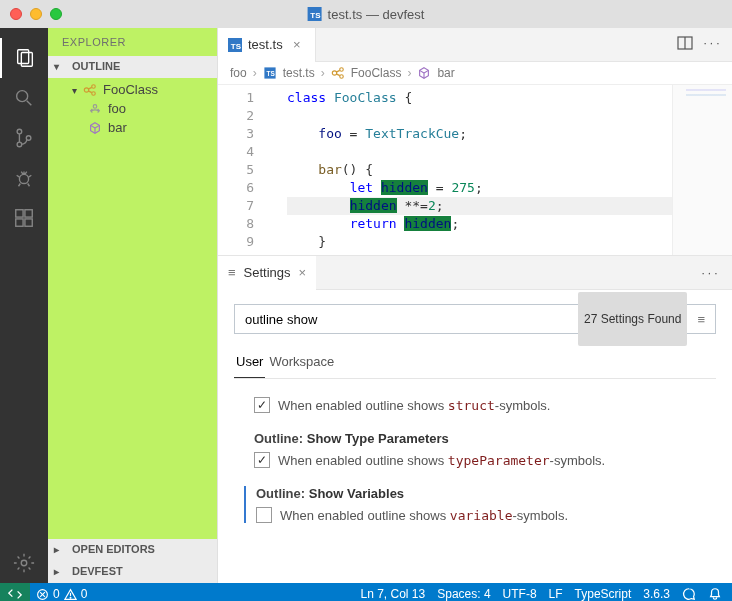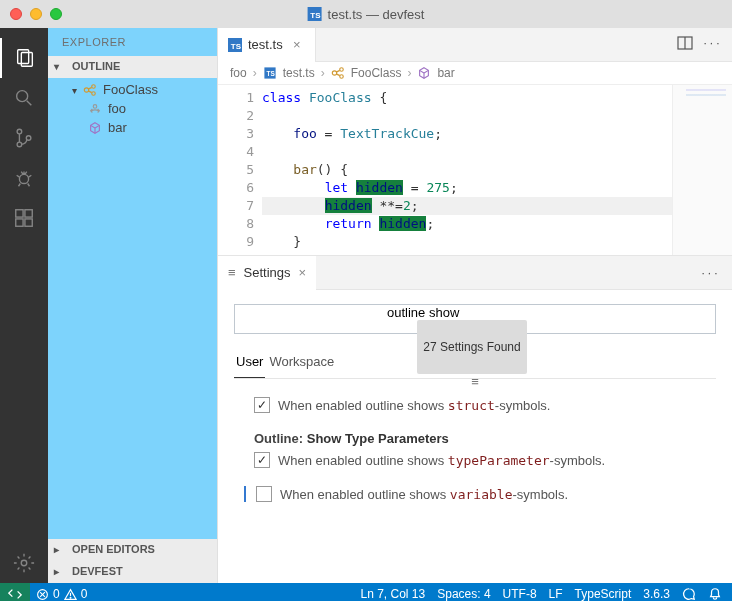--- a/index.html
+++ b/index.html
@@ -11,56 +11,56 @@
   .dot.yellow { background: #febc2e; border: 0.5px solid #dfa023; }
   .dot.green { background: #28c840; border: 0.5px solid #1eaa30; }
   .title { position: absolute; left: 50%; transform: translateX(-50%); color: #555; font-size: 13px; display: flex; align-items: center; gap: 6px; }
   .ts-badge { width: 14px; height: 14px; background: #3178c6; color: #fff; font-size: 8px; font-weight: bold; display: inline-flex; align-items: flex-end; justify-content: flex-end; padding: 1px; }
   .main { display: flex; height: 555px; }
   .activitybar { width: 48px; background: #333; display: flex; flex-direction: column; align-items: center; padding-top: 10px; }
   .act-icon { width: 48px; height: 40px; display: flex; align-items: center; justify-content: center; color: #858585; cursor: pointer; }
   .act-icon.active { color: #fff; border-left: 2px solid #fff; }
   .act-icon svg { width: 22px; height: 22px; }
   .act-spacer { flex: 1; }
-  .sidebar { width: 170px; background: #7dd3fc; display: flex; flex-direction: column; border-right: 1px solid #e0e0e0; }
+  .sidebar { width: 170px; background: #bef264; display: flex; flex-direction: column; border-right: 1px solid #e0e0e0; }
   .side-header { padding: 8px 14px; font-size: 11px; color: #6f6f6f; letter-spacing: 0.5px; }
   .section-hdr { padding: 4px 6px; font-size: 11px; font-weight: 700; color: #555; display: flex; align-items: flex-start; gap: 4px; background: #ececec; cursor: pointer; }
   .section-hdr .chev { width: 14px; height: 14px; }
   .tree { padding: 2px 0 2px 18px; }
   .tree-item { display: flex; align-items: center; gap: 6px; padding: 2px 6px; font-size: 13px; color: #444; cursor: pointer; }
   .tree-item.nested { padding-left: 22px; }
   .tree-icon { width: 14px; height: 14px; display: inline-flex; align-items: center; justify-content: center; }
   .ic-class { color: #d19a33; }
   .ic-method { color: #a074c4; }
   .editor-col { flex: 1; display: flex; flex-direction: column; background: #fff; }
   .tabs { display: flex; align-items: center; height: 34px; border-bottom: 1px solid #e5e5e5; background: #f3f3f3; }
   .tab { display: flex; align-items: center; gap: 6px; padding: 0 10px; height: 34px; background: #fff; border-right: 1px solid #e5e5e5; cursor: pointer; }
   .tab .close { color: #888; cursor: pointer; width: 16px; text-align: center; }
   .tabs-right { margin-left: auto; display: flex; gap: 10px; padding-right: 10px; color: #555; }
   .breadcrumbs { display: flex; align-items: center; gap: 6px; padding: 4px 12px; color: #777; font-size: 12px; border-bottom: 1px solid #eee; }
   .bc-sep { color: #aaa; }
   .code-area { display: flex; flex: 1; position: relative; font-family: Menlo, Consolas, monospace; font-size: 13px; }
   .gutter { width: 44px; text-align: right; color: #999; padding: 4px 8px 4px 0; line-height: 18px; }
-  .code { flex: 1; padding: 4px 0; line-height: 18px; }
+  .code { flex: 1; padding: 4px 0; line-height: 18px; margin-left: 25px; }
   .code .ln { white-space: pre; height: 18px; }
   .kw { color: #0000ff; }
   .cls { color: #267f99; }
   .fn { color: #795e26; }
   .prop { color: #001080; }
   .num { color: #098658; }
   .hl { background: #15803d; }
   .current-line { background: #f0f0f0; }
   .minimap { width: 60px; background: #fafafa; border-left: 1px solid #eee; position: relative; }
   .minimap .mm { position: absolute; top: 4px; right: 6px; width: 40px; height: 40px; background: linear-gradient(#d4d4f5 2px, transparent 2px, transparent 5px, #cde 5px, #cde 7px, transparent 7px); opacity: 0.6; }
   .lower { border-top: 1px solid #e5e5e5; display: flex; flex-direction: column; height: 330px; background: #fff; }
   .lower-tabs { display: flex; align-items: center; height: 34px; background: #f3f3f3; border-bottom: 1px solid #e5e5e5; }
   .lower-tab { display: flex; align-items: center; gap: 8px; padding: 0 10px; height: 34px; background: #fff; cursor: pointer; }
   .lower-right { margin-left: auto; padding-right: 12px; color: #555; cursor: pointer; }
   .settings-body { flex: 1; overflow: hidden; padding: 14px 16px 0; }
-  .search-row { display: flex; align-items: center; border: 1px solid #c0c8d0; background: #fff; height: 30px; padding: 0 6px; flex-direction: column; }
+  .search-row { display: flex; align-items: center; border: 1px solid #c0c8d0; background: #fff; height: 30px; padding: 0 6px; }
   .search-row input { flex: 1; border: none; outline: none; font-size: 13px; padding: 0 4px; }
   .found { background: #dcdcdc; color: #333; padding: 20px 6px; font-size: 12px; border-radius: 2px; margin-right: 6px;}
   .scope-tabs { display: flex; gap: 2px; margin: 14px 0 0; border-bottom: 1px solid #e5e5e5; }
   .scope { padding: 6px 2px 8px; cursor: pointer; color: #555; }
   .scope.active { color: #000; border-bottom: 1px solid #333; font-weight: 500; }
   .setting { margin: 18px 0 0 10px; padding-left: 10px; }
   .setting.focus { border-left: 2px solid #3479d0; }
   .setting h4 { font-size: 13px; font-weight: 600; color: #444; }
   .setting h4 .bold { font-weight: 700; color: #333; }
   .setting .desc { display: flex; align-items: center; gap: 8px; margin-top: 6px; font-size: 13px; color: #555; }
@@ -279,20 +279,21 @@
   </div>
             </div>
             <div class="setting">
               <h4>Outline: <span class="bold">Show Type Parameters</span></h4>
               <div class="desc ">
     <span class="cb">✓</span>
     <span>When enabled outline shows <span class="codeword">typeParameter</span>-symbols.</span>
   </div>
             </div>
             <div class="setting focus">
+              <h4>Outline: <span class="bold">Show Variables</span></h4>
               <div class="desc ">
     <span class="cb"></span>
     <span>When enabled outline shows <span class="codeword">variable</span>-symbols.</span>
   </div>
             </div>
           </div>
       </div>
     </div>
   </div>
 </div>

